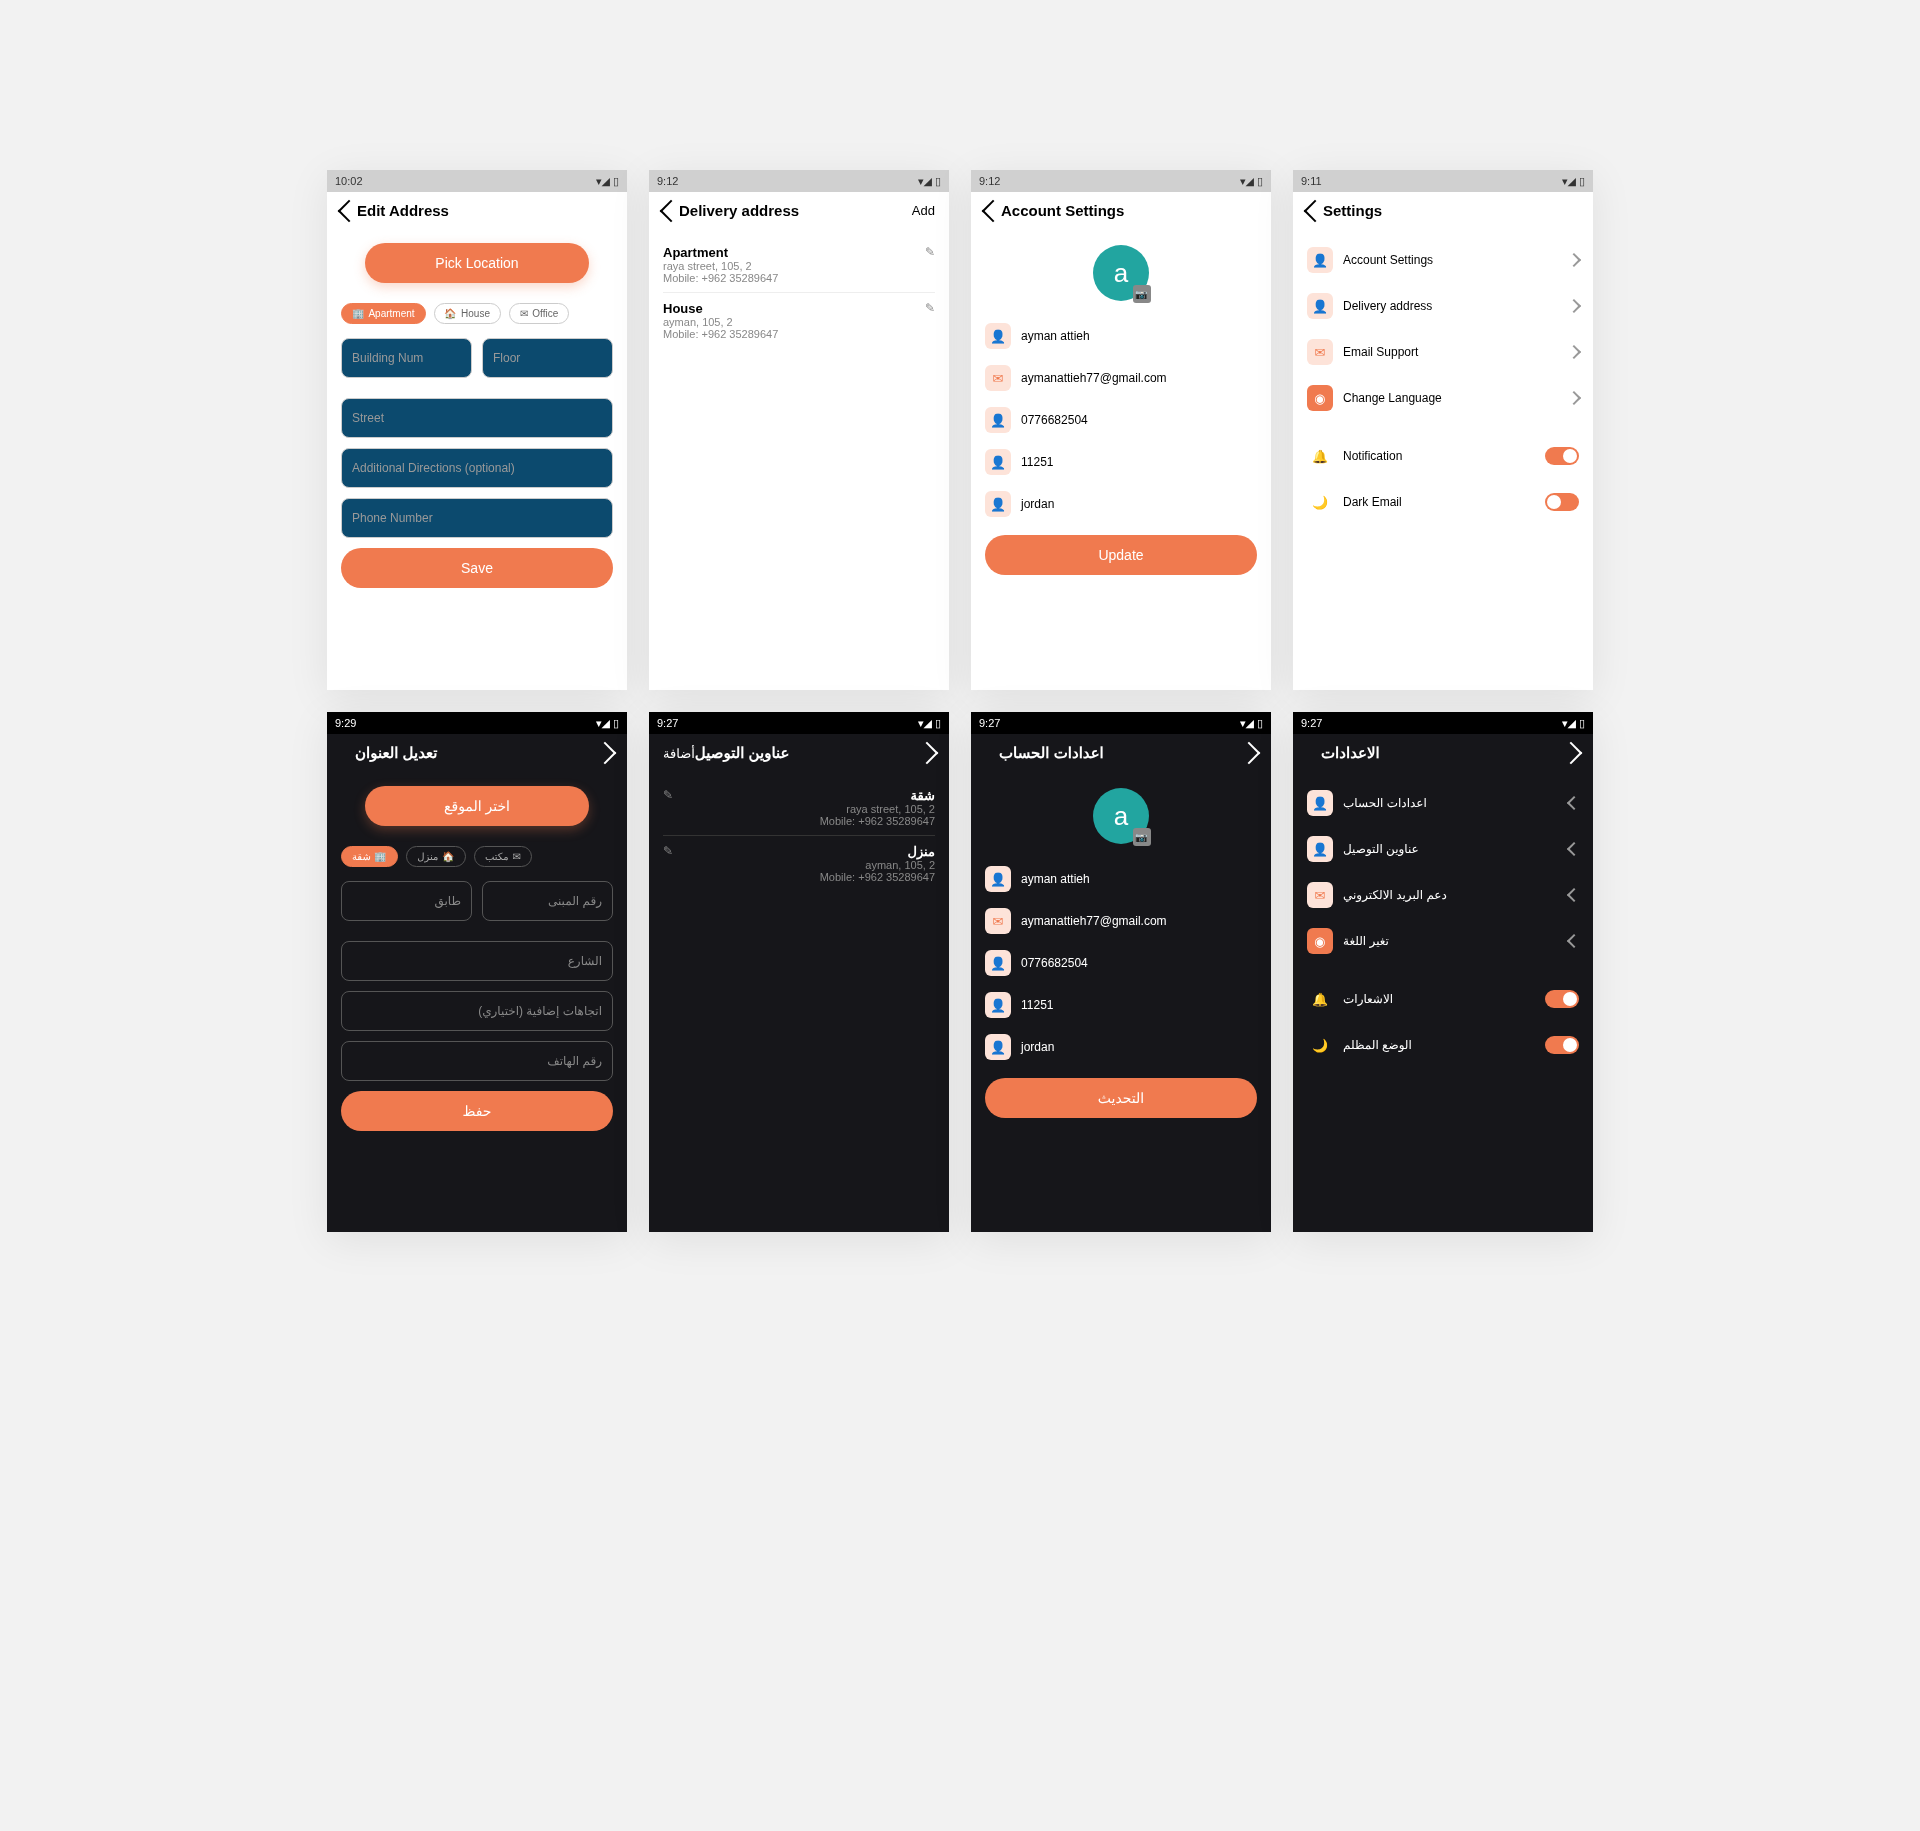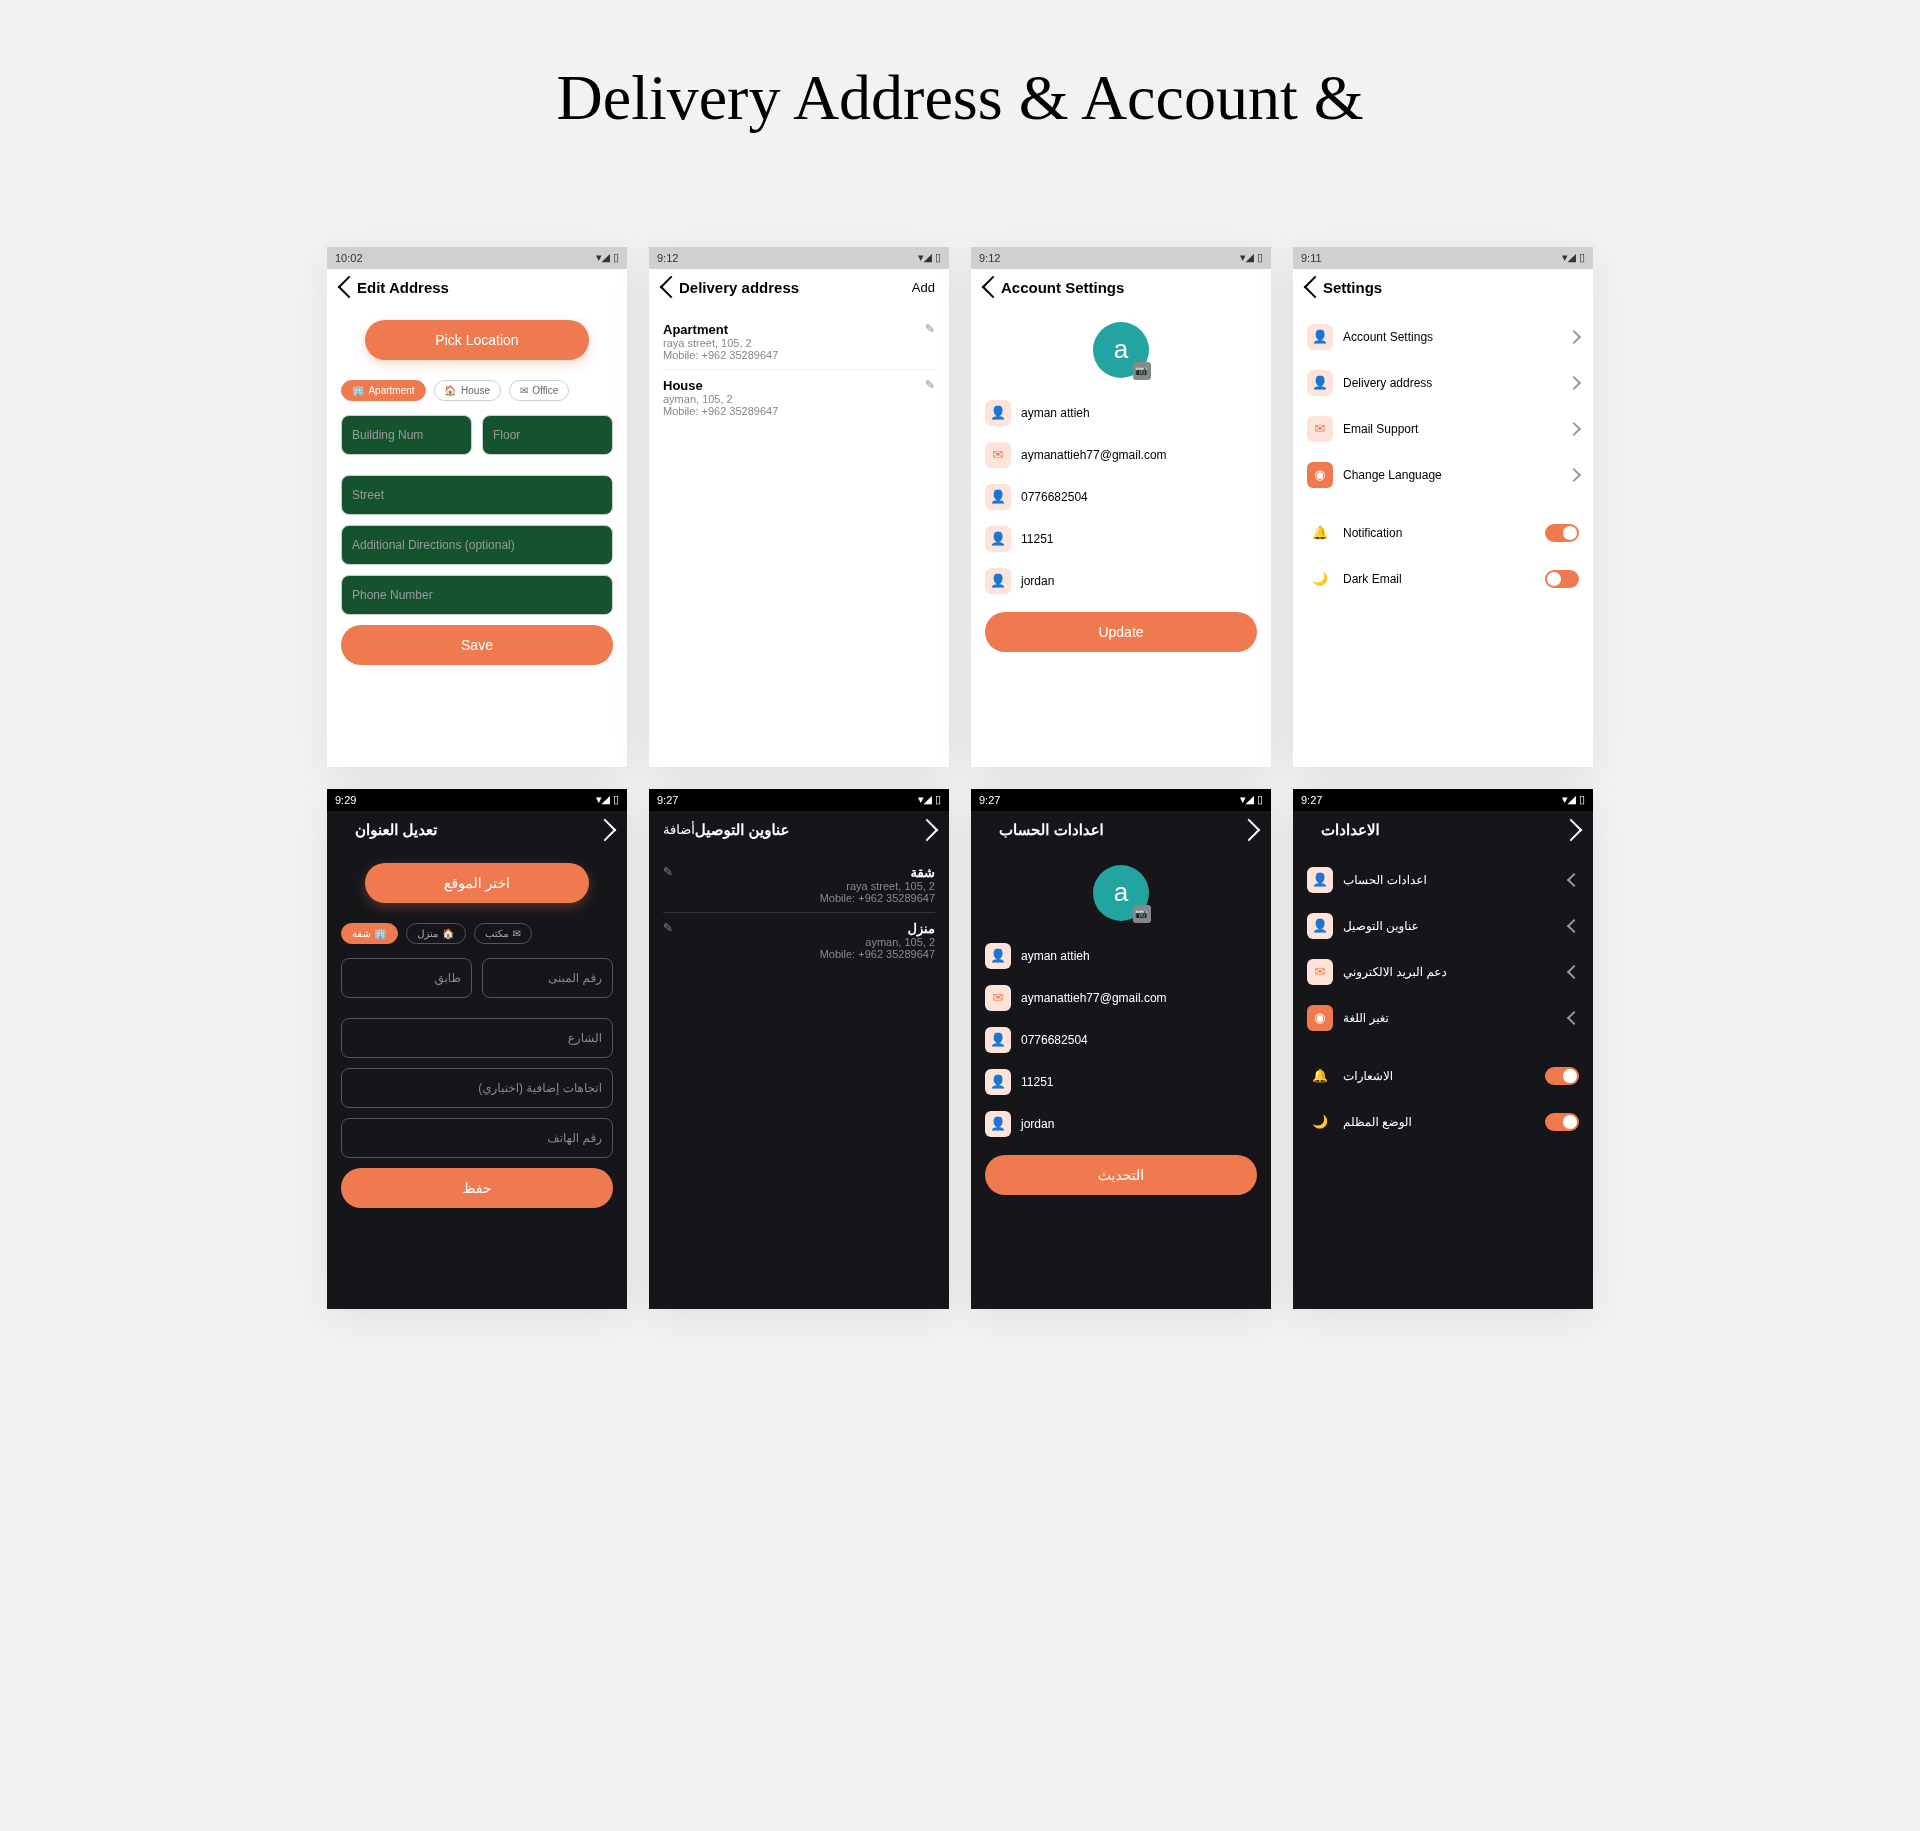--- a/index.html
+++ b/index.html
@@ -21,21 +21,21 @@
 .btn { background:#f07a4f; color:#fff; border-radius:25px; padding:12px; text-align:center; font-size:14px; cursor:pointer; margin-bottom:12px; }
 .btn.wide { width:100%; box-sizing:border-box; }
 .btn.card { box-shadow:0 4px 12px rgba(240,122,79,.3); width:200px; margin:6px auto 20px; }
 .chips { display:flex; gap:8px; margin-bottom:14px; }
 .chip { border:1px solid #ccc; border-radius:15px; padding:4px 10px; font-size:10px; display:flex; align-items:center; gap:4px; cursor:pointer; background:#fff; color:#666;}
 .chip.active { background:#f07a4f; color:#fff; border-color:#f07a4f; }
 .phone.dark .chip { background:transparent; border-color:#555; color:#aaa; }
 .phone.dark .chip.active { background:#f07a4f; color:#fff; border-color:#f07a4f; }
 .row2 { display:flex; gap:10px; margin-bottom:10px; }
 .row2 .input { flex:1; }
-.input { border:1px solid #ccc; border-radius:8px; padding:12px 10px; font-size:12px; color:#999; background:#14532d; margin-bottom:10px; cursor:text; }
+.input { border:1px solid #ccc; border-radius:8px; padding:12px 10px; font-size:12px; color:#999; background:#0c4a6e; margin-bottom:10px; cursor:text; }
 .phone.dark .input { background:transparent; border-color:#555; color:#888; }
 .addr-item { padding:8px 0; border-bottom:1px solid #eee; position:relative;}
 .phone.dark .addr-item { border-color:#333; }
 .addr-item .name { font-weight:700; font-size:13px; }
 .addr-item .line { font-size:11px; color:#888; }
 .addr-item .edit { position:absolute; right:0; top:8px; color:#888; font-size:12px; cursor:pointer; }
 .phone.rtl .addr-item { text-align:right; }
 .phone.rtl .addr-item .edit { left:0; right:auto; }
 .avatar { width:56px; height:56px; border-radius:50%; background:#22a5a0; color:#fff; display:flex; align-items:center; justify-content:center; font-size:26px; margin:8px auto 14px; position:relative; }
 .avatar .cam { position:absolute; bottom:-2px; right:-2px; width:18px; height:18px; background:#888; border-radius:3px; font-size:10px; display:flex; align-items:center; justify-content:center; }
@@ -54,21 +54,20 @@
 .phone.rtl .chips { flex-direction:row-reverse; }
 .phone.rtl .content { direction:rtl; }
 .phone.rtl .input { text-align:right; }
 .add-link { font-size:13px; font-weight:400; cursor:pointer; }
 </style>
 </head>
 <body>
 
 <div class="page">
   <div class="title">
-    <div>Delivery Address &amp; Account &amp;</div>
   </div>
   <div class="grid">
 
     <div class="phone">
       <div class="statusbar">
         <span>10:02</span>
         <span class="right">▾◢ ▯</span>
       </div>
       <div class="header">
         <div class="back"></div>

